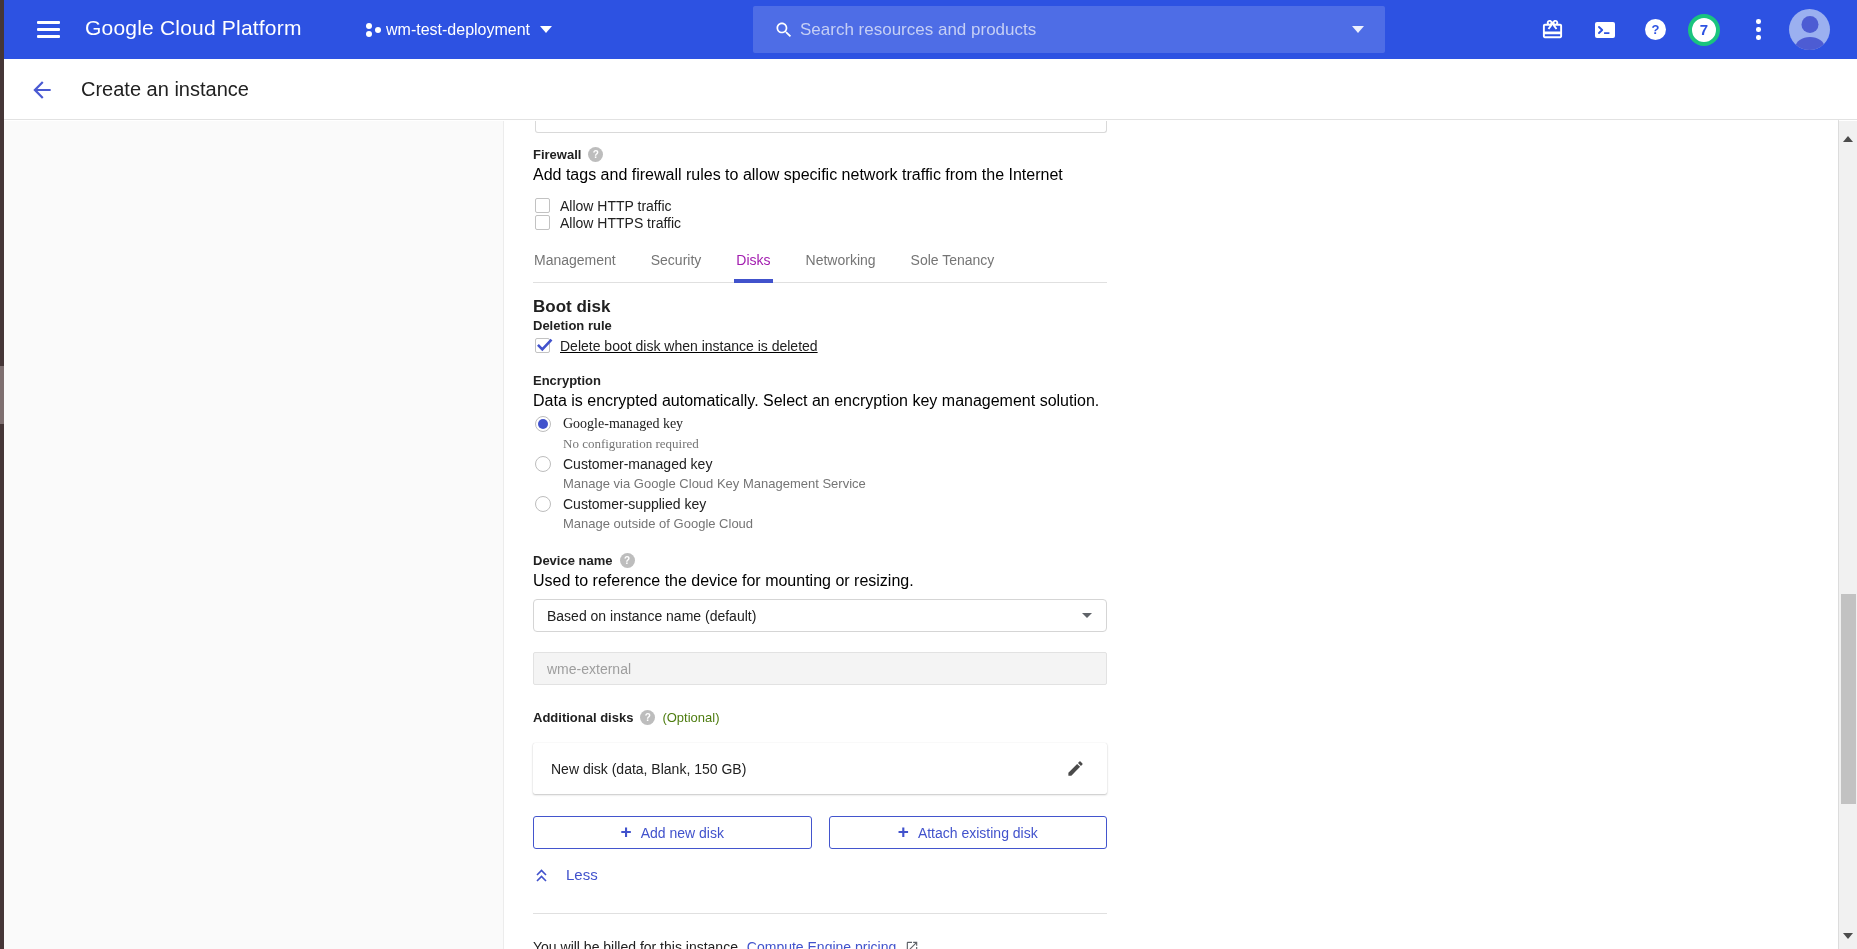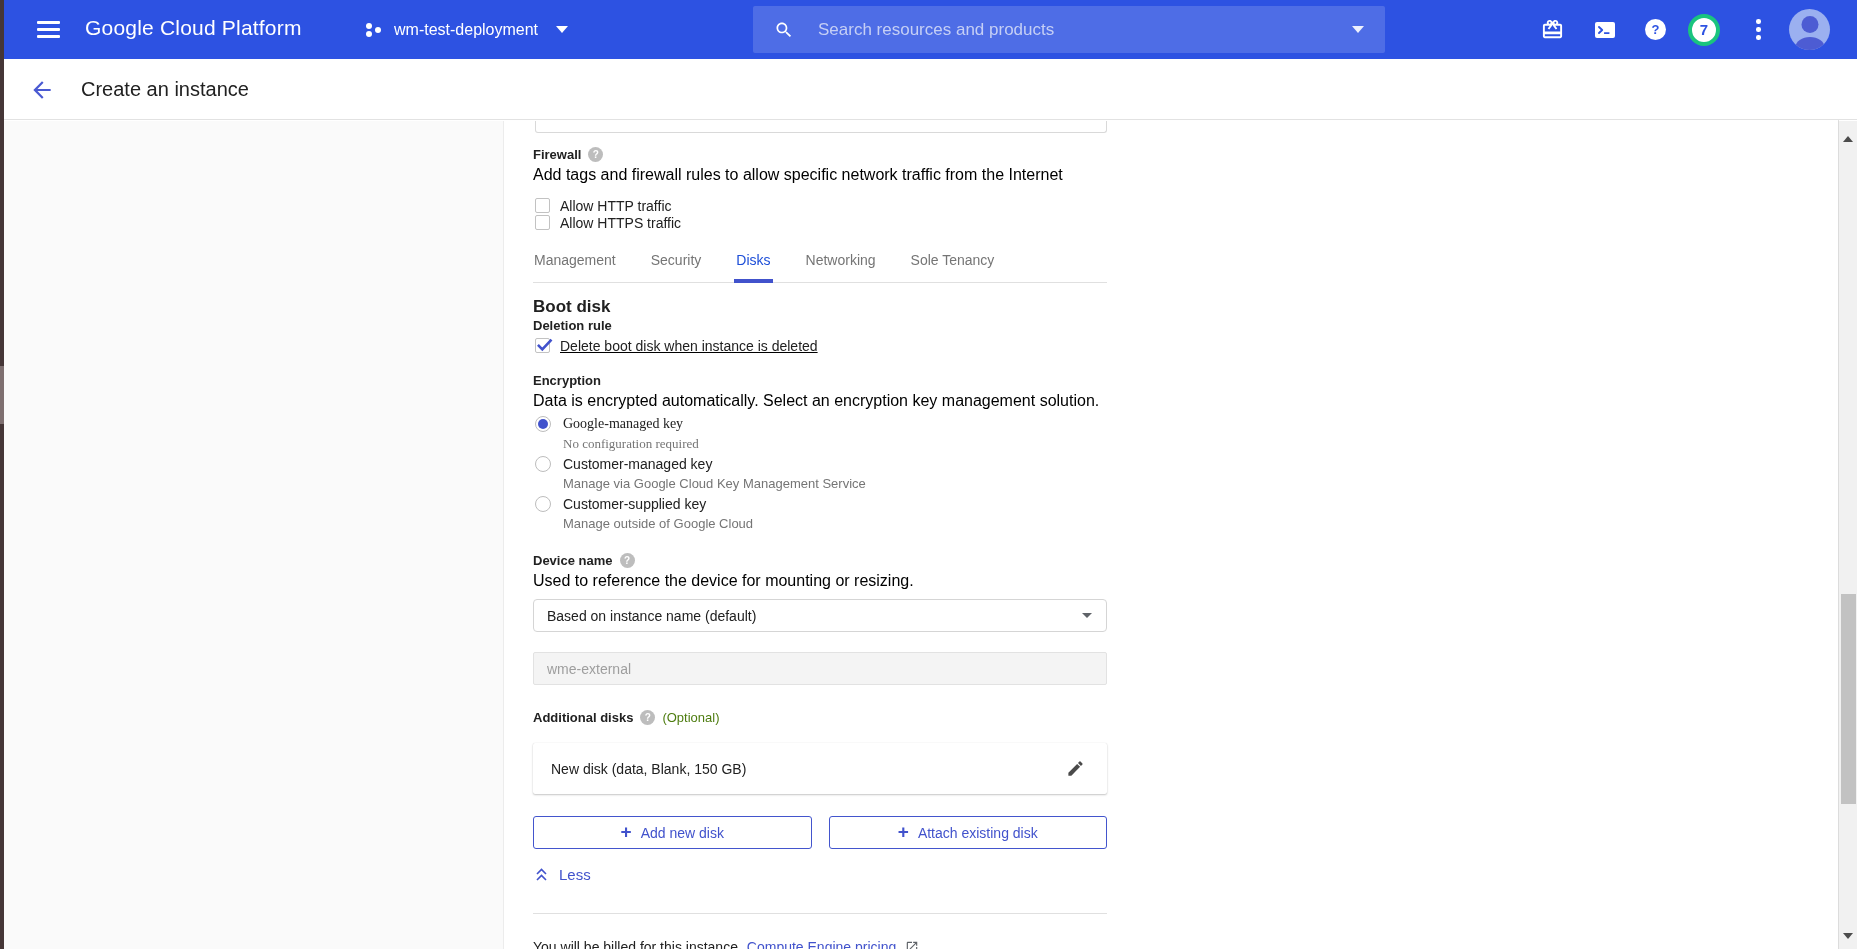--- a/index.html
+++ b/index.html
@@ -12,32 +12,32 @@
 
   
   .left-strip { position:absolute; left:0; top:0; width:4px; height:949px; background:#453637; z-index:60; }
   .strip-notch { position:absolute; left:0; top:366px; width:4px; height:58px; background:#7e6f70; }
 
   
   .topbar { position:absolute; left:0; top:0; width:1857px; height:59px; background:#2d52e2; z-index:40; }
   .menu-btn { position:absolute; left:37px; top:21px; width:23px; height:17px; cursor:pointer; }
   .menu-btn i { display:block; height:2.6px; background:#fff; border-radius:1px; margin-bottom:4.4px; }
   .gcp-logo { position:absolute; left:85px; top:16px; font-size:21px; color:#fff; letter-spacing:.2px; white-space:nowrap; cursor:pointer; }
-  .project-sel { position:absolute; left:366px; top:0; height:59px; display:flex; align-items:center; gap:12px; cursor:pointer; }
+  .project-sel { position:absolute; left:366px; top:0; height:59px; display:flex; align-items:center; gap:4px; cursor:pointer; }
   .proj-icon { position:relative; width:16px; height:16px; }
   .proj-icon b { position:absolute; width:6px; height:6px; background:#fff; border-radius:50%; }
   .proj-icon b:nth-child(1){ left:0; top:1px; }
   .proj-icon b:nth-child(2){ left:0; top:9px; }
   .proj-icon b:nth-child(3){ left:9px; top:5px; }
   .proj-name { color:#fff; font-size:16px; }
   .caret-down { width:0; height:0; border-left:6px solid transparent; border-right:6px solid transparent; border-top:7px solid #fff; margin-left:6px; }
 
   .searchbar { position:absolute; left:753px; top:6px; width:632px; height:47px; background:rgba(255,255,255,.16); border-radius:2px; display:flex; align-items:center; }
   .searchbar svg { margin-left:21px; flex:0 0 auto; }
-  .search-input { flex:1; margin-left:22px; background:transparent; border:none; outline:none; font-size:17px; color:#fff; font-family:"Liberation Sans", sans-serif; }
+  .search-input { flex:1; margin-left:4px; background:transparent; border:none; outline:none; font-size:17px; color:#fff; font-family:"Liberation Sans", sans-serif; }
   .search-input::placeholder { color:#c5cff5; opacity:1; }
   .search-caret { width:0; height:0; border-left:6.5px solid transparent; border-right:6.5px solid transparent; border-top:7px solid rgba(255,255,255,.9); margin:0 21px 0 10px; cursor:pointer; }
 
   .tb-icon { position:absolute; top:0; height:59px; display:flex; align-items:center; cursor:pointer; }
   .tb-gift { left:1541px; } .tb-shell { left:1593px; } .tb-help-c { left:1645px; }
   .help-circle { width:21px; height:21px; border-radius:50%; background:#fff; color:#2d52e2; font-size:13px; font-weight:bold; display:flex; align-items:center; justify-content:center; }
   .tb-badge { left:1688px; }
   .badge-circle { width:32px; height:32px; border-radius:50%; background:#fff; border:4px solid #1ac47e; color:#2d52e2; font-size:15px; font-weight:bold; display:flex; align-items:center; justify-content:center; }
   .tb-dots { left:1756px; }
   .dots-col b { display:block; width:4.5px; height:4.5px; border-radius:50%; background:#fff; margin:3.5px 0; }
@@ -75,21 +75,21 @@
   .fw-label { top:26px; }
   .fw-desc  { top:45px; }
   .cb-row { display:flex; align-items:center; height:21px; cursor:pointer; }
   .cb-row-1 { top:74px; } .cb-row-2 { top:91px; }
   .checkbox { width:15px; height:15px; border:1px solid #c2c2c2; border-radius:2px; background:#fff; margin:0 10px 0 2px; flex:0 0 auto; position:relative; }
   .cb-label { font-size:14px; color:#212121; }
   .checkbox.checked svg { position:absolute; left:-2px; top:-5px; overflow:visible; }
 
   .tabs { top:129px; width:574px; height:33px; border-bottom:1px solid #e0e0e0; display:flex; }
   .tab { font-size:14px; color:#757575; margin-right:33px; padding:2px 1px 0 1px; position:relative; cursor:pointer; white-space:nowrap; }
-  .tab.selected { color:#1d4ed8; }
+  .tab.selected { color:#a21caf; }
   .tab.selected::after { content:""; position:absolute; left:-1px; right:-1px; bottom:-1px; height:4px; background:#4152cc; }
 
   .bootdisk-title { top:176px; font-size:17px; font-weight:bold; color:#212121; }
   .delrule-label  { top:197px; }
   .del-row { top:214px;text-decoration:underline; }
 
   .enc-label { top:252px; }
   .enc-desc  { top:271px; }
 
   .radio-opt { display:flex; cursor:pointer; }
@@ -113,21 +113,21 @@
   .optional { font-size:13px; color:#4d7c0f; font-weight:normal; margin-left:7px; }
 
   .disk-card { top:622px; width:574px; height:51px; background:#fff; border-radius:2px; box-shadow:0 1px 2px rgba(0,0,0,.22), 0 0 1px rgba(0,0,0,.14); display:flex; align-items:center; }
   .disk-card .disk-name { font-size:14px; color:#212121; margin-left:18px; }
   .edit-btn { margin-left:auto; margin-right:22px; cursor:pointer; display:flex; }
 
   .btn-row { top:695px; width:574px; display:flex; gap:17px; }
   .disk-btn { flex:1; height:33px; background:#fff; border:1px solid #4355cd; border-radius:3px; color:#4152cc; font-size:14px; display:flex; align-items:center; justify-content:center; cursor:pointer; }
   .disk-btn .plus { font-size:19px; font-weight:bold; margin-right:9px; line-height:1; position:relative; top:-1px; }
 
-  .less-row { top:745px; display:flex; align-items:flex-start; gap:11px; color:#4152cc; font-size:15px; cursor:pointer; margin-left:2px; }
+  .less-row { top:745px; display:flex; align-items:flex-end; gap:18px; color:#4152cc; font-size:15px; cursor:pointer; margin-left:2px; }
 
   .divider { top:792px; width:574px; height:1px; background:#e0e0e0; }
 
   .billing { top:818px; display:flex; align-items:center; font-size:14px; color:#212121; white-space:nowrap; }
   .billing .bill-link { color:#4152cc; margin-left:5px; cursor:pointer; }
   .billing svg { margin-left:9px; }
 </style>
 </head>
 <body>
 

